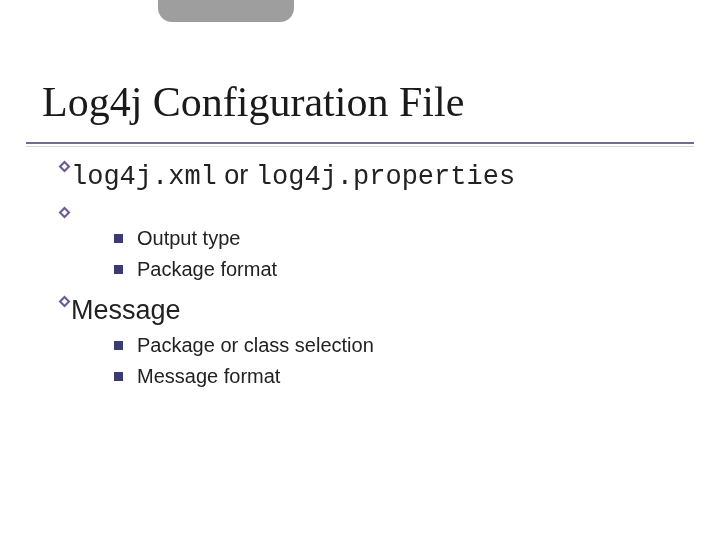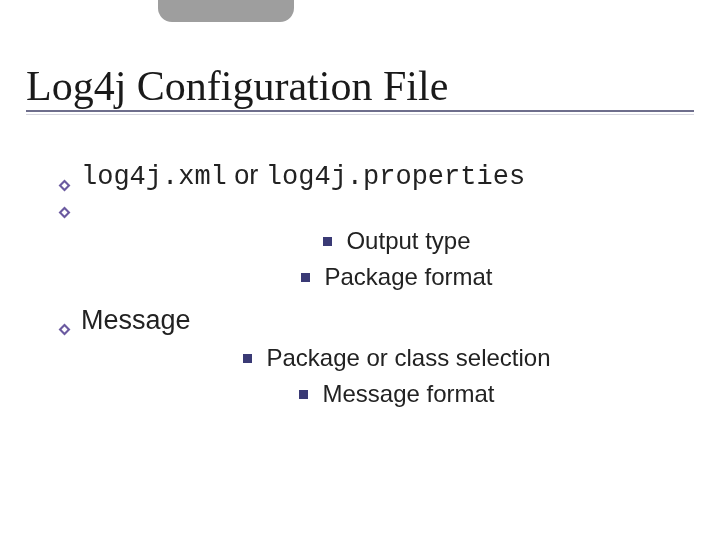--- a/index.html
+++ b/index.html
@@ -38,21 +38,21 @@
     position: absolute;
     left: 26px;
     top: 62px;
     right: 26px;
   }
   .title {
     font-family: "Times New Roman", Times, serif;
     font-size: 42px;
     font-weight: 400;
     color: #1a1a1a;
-    margin: 0;
+    margin: 16px;
     padding-bottom: 0;
   }
   .rule-dk {
     border: none;
     border-top: 2px solid #6e6e8c;
     margin: 0;
   }
   .rule-lt {
     border: none;
     border-top: 1px solid #d7d7e0;
@@ -65,44 +65,42 @@
     right: 40px;
     font-size: 27px;
     font-family: Verdana, Geneva, sans-serif;
     color: #222;
   }
   .item {
     margin-bottom: 14px;
   }
   .lvl1 {
     display: flex;
-    align-items: flex-end;
-    gap: 10px;
+    align-items: flex-start;
   }
   .diamond {
     width: 13px;
     height: 13px;
     display: inline-block;
     flex: 0 0 13px;
   }
   .diamond svg { display: block; }
   .mono {
     font-family: "Courier New", Courier, monospace;
   }
   .sub {
     margin-left: 56px;
     margin-top: 8px;
   }
   .sub-row {
     display: flex;
     align-items: center;
     gap: 14px;
-    font-size: 24px;
+    font-size: 20px;
     margin-bottom: 8px;
-    justify-content: center;
   }
   .sq {
     width: 9px;
     height: 9px;
     background: #3a3a75;
     flex: 0 0 9px;
   }
 </style>
 </head>
 <body>

